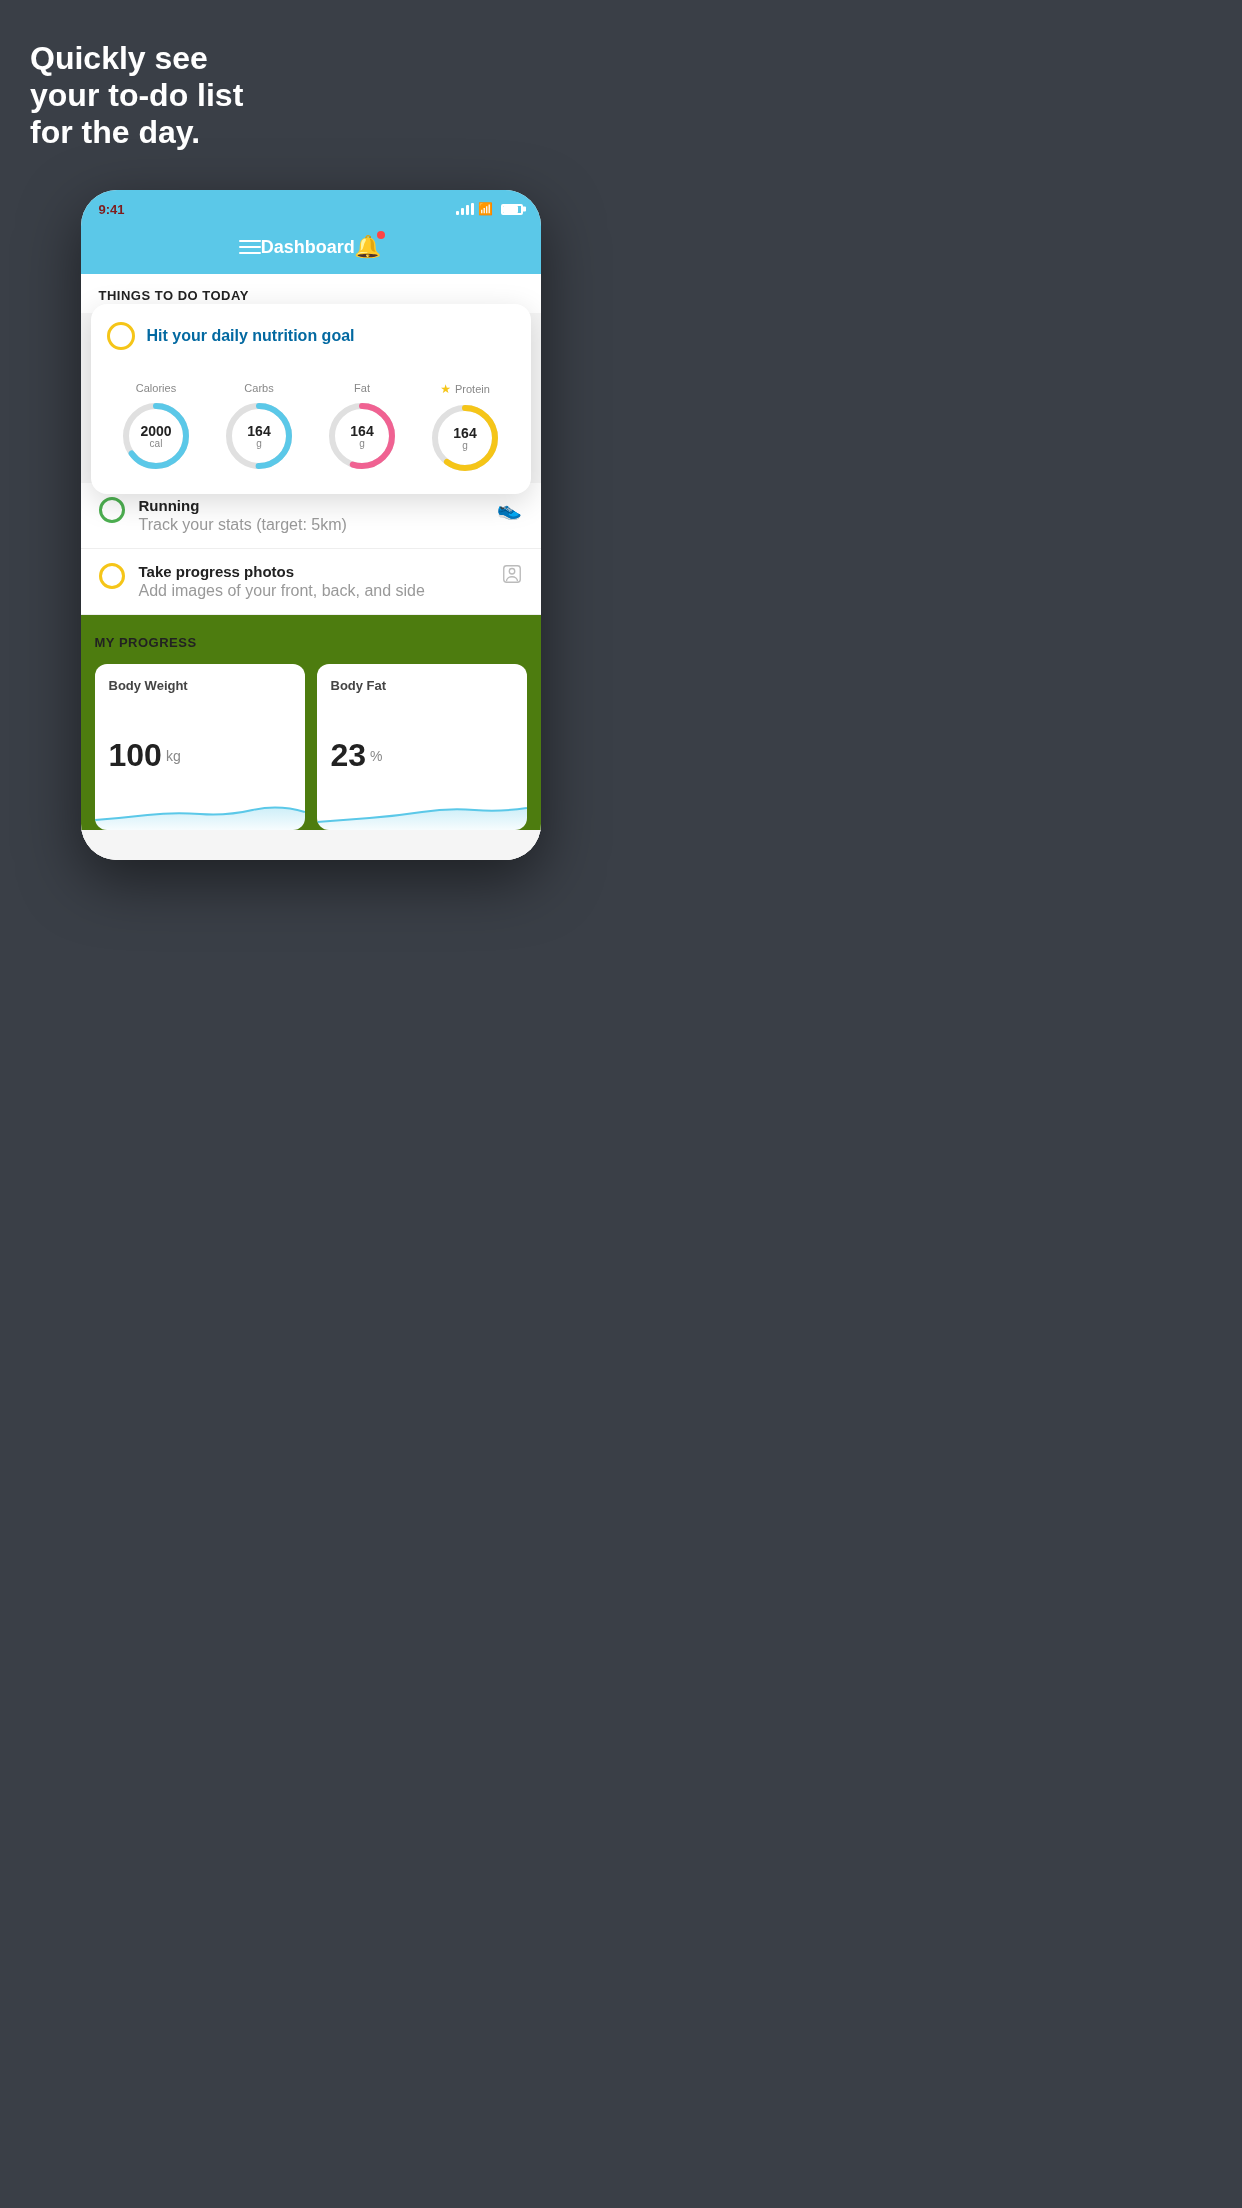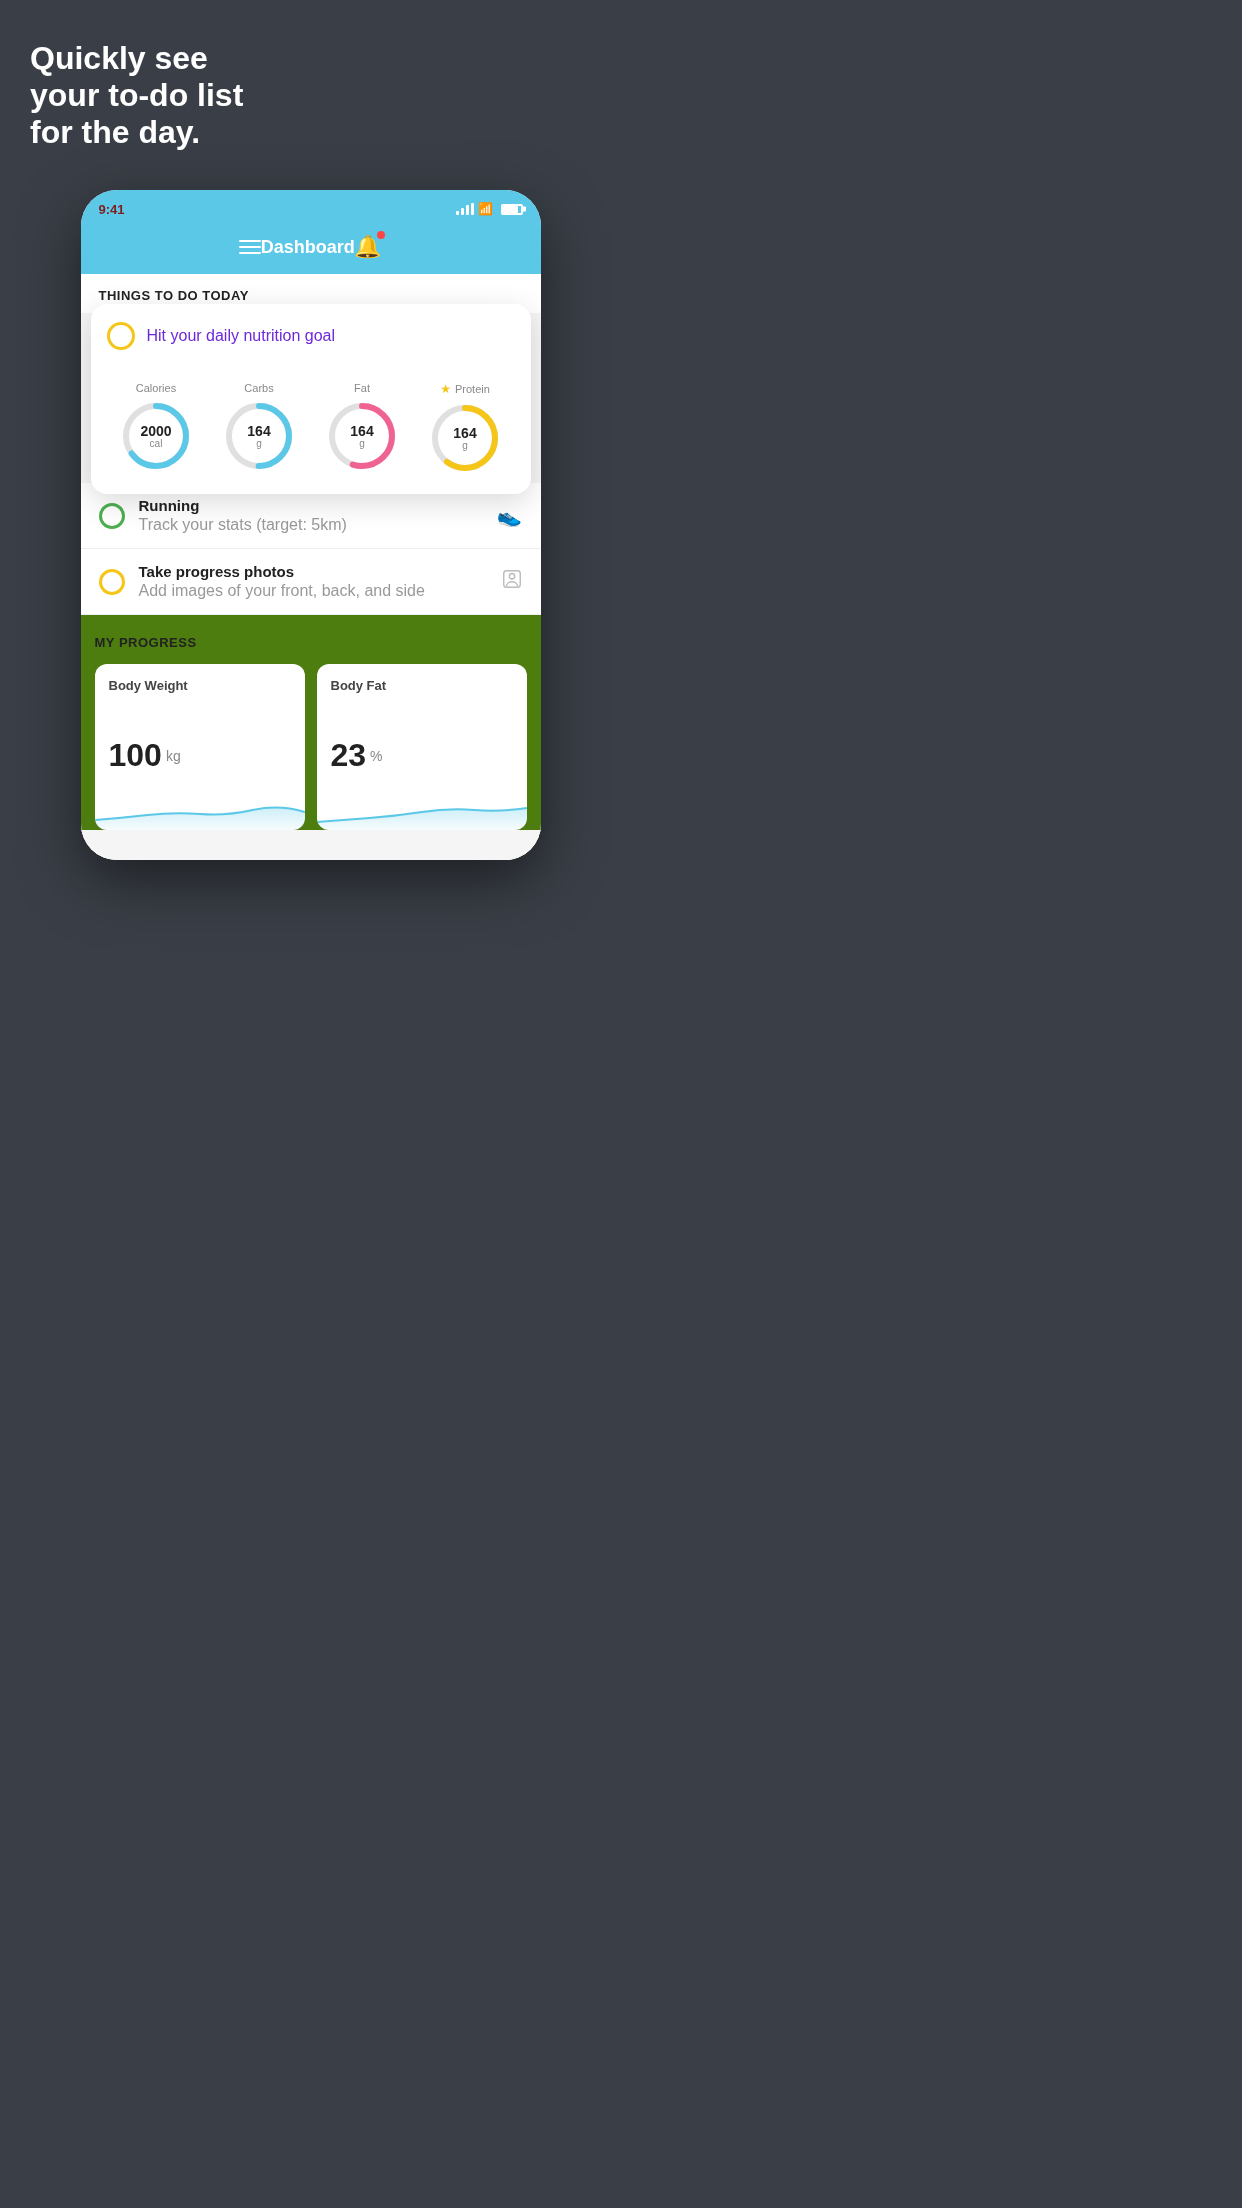--- a/index.html
+++ b/index.html
@@ -177,22 +177,22 @@
     }
     .circle-check {
       width: 28px;
       height: 28px;
       border-radius: 50%;
       border: 3px solid #f5c518;
       flex-shrink: 0;
     }
     .nutrition-title {
       font-size: 16px;
-      font-weight: 400;
-      color: #6d28d9;
+      font-weight: 700;
+      color: #0369a1;
       text-align: right;
     }
     .nutrition-circles {
       display: flex;
       justify-content: space-around;
       align-items: flex-start;
       gap: 4px;
       margin-top: 32px;
     }
     .circle-item {
@@ -238,21 +238,20 @@
       color: #888;
     }
 
     
     .todo-list {
       background: #fff;
       margin-top: 170px;
     }
     .todo-item {
       display: flex;
-      align-items: center;
       padding: 14px 18px;
       border-bottom: 1px solid #eee;
       gap: 14px;
     }
     .todo-circle {
       width: 26px;
       height: 26px;
       border-radius: 50%;
       border: 3px solid #4CAF50;
       flex-shrink: 0;

